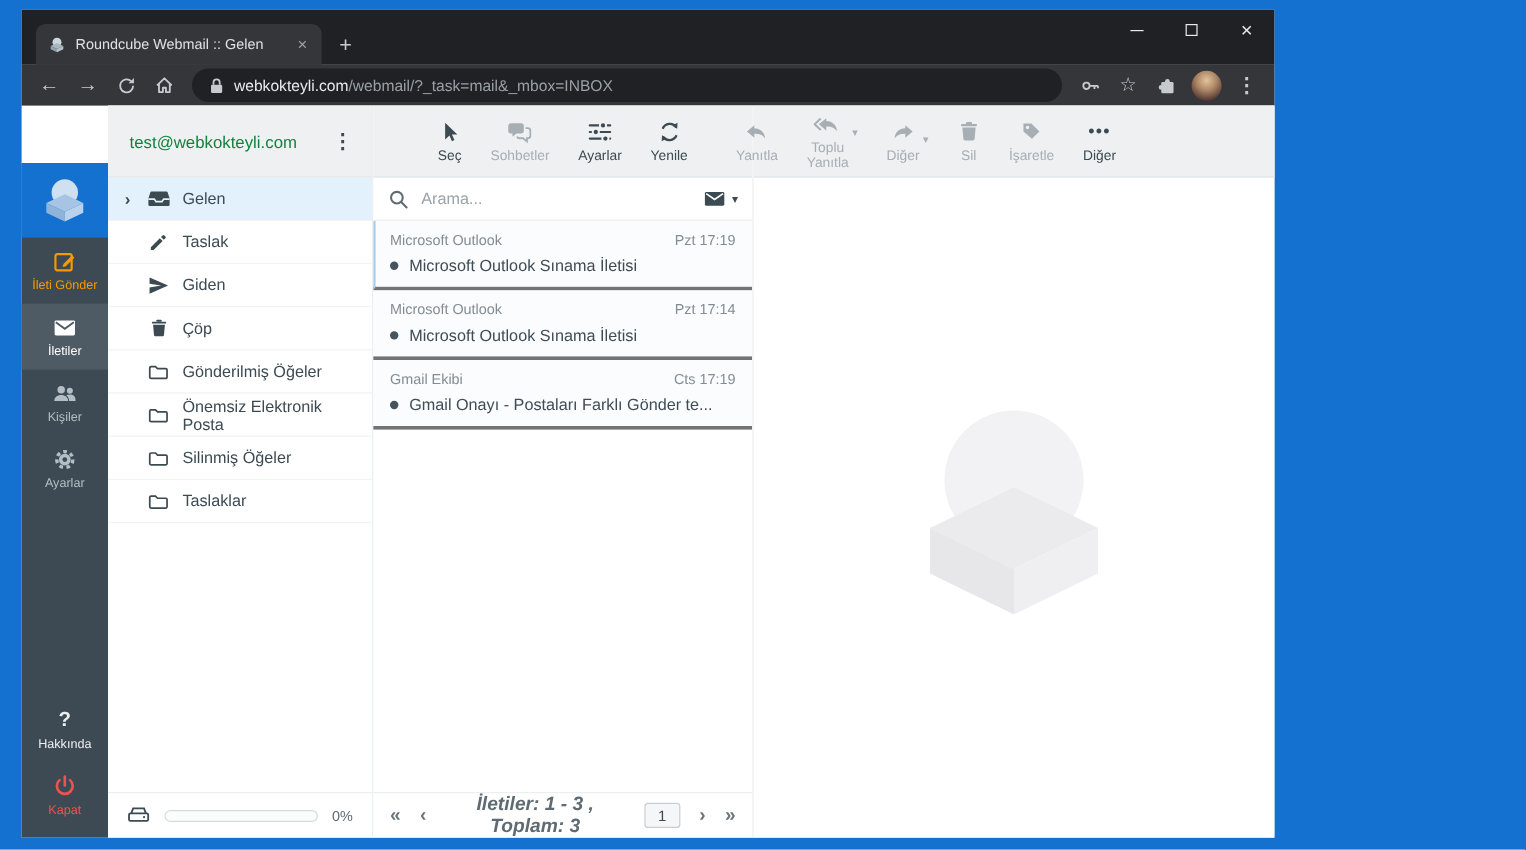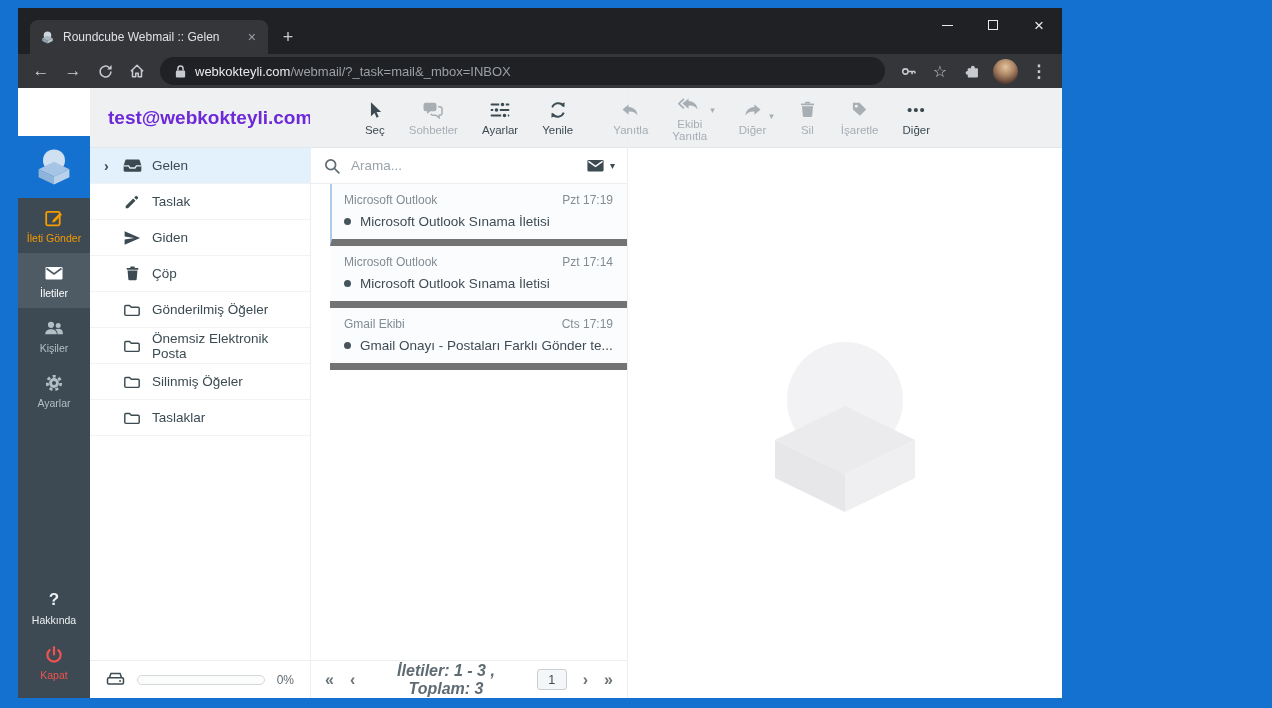--- a/index.html
+++ b/index.html
@@ -46,21 +46,21 @@
   .task-about { color:#eceff1; margin-top:auto; }
   .task-logout { color:var(--logout-accent, #ef5350); margin-bottom:8px; }
   .qmark { font-size:17px; font-weight:bold; }
 
   .main { flex:1; display:flex; min-width:0; }
   .strip { height:60px; background:#eef0f2; border-bottom:1px solid #e3e6e8; flex:none; display:flex; align-items:center; }
 
   
   .col-folders { width:220px; flex:none; display:flex; flex-direction:column; background:#fff; }
   .folders-head { padding:0 10px 0 18px; justify-content:space-between; }
-  .account-name { font-size:19px; font-weight:bold; color:#6d28d9; }
+  .account-name { font-size:14px; font-weight:normal; color:#15803d; }
   .kebab { font-size:17px; font-weight:bold; color:#3c4a52; padding:0 6px; }
   .folder-list { flex:1; overflow:hidden; }
   .folder-row { height:36px; display:flex; align-items:center; gap:10px; padding:0 10px 0 32px;
     border-bottom:1px solid #f1f3f4; color:#3c4a52; font-size:13.5px; cursor:default; }
   .folder-row .ficon { width:20px; display:flex; justify-content:center; color:#3c4a52; flex:none; }
   .folder-selected { background:var(--selected-folder-bg, #e2f1fb); padding-left:14px; }
   .folder-chevron { width:8px; font-size:14px; font-weight:bold; color:#3c4a52; }
   .quota { height:38px; border-top:1px solid #eceff1; display:flex; align-items:center; gap:12px; padding:0 16px; flex:none; }
   .quota-bar { flex:1; height:10px; border:1px solid #d5d9dc; border-radius:6px; background:#fbfcfc; }
   .quota-text { font-size:12px; color:#5f6b73; }
@@ -72,21 +72,21 @@
     font-family:inherit; font-size:11.5px; color:#3c4a52; cursor:default; }
   .tool-btn .ticon { height:20px; display:flex; align-items:center; }
   .disabled { color:#a7aeb4; }
   .search-row { height:36px; display:flex; align-items:center; gap:8px; padding:0 12px; border-bottom:1px solid #eceff1; flex:none; }
   .search-icon { color:#5f6b73; display:flex; }
   .search-input { flex:1; border:0; outline:0; background:transparent; font-size:13.5px; color:#6d28d9; font-family:inherit; }
   .search-input::placeholder { color:#9aa3a9; }
   .search-scope { display:flex; align-items:center; gap:5px; color:#3c4a52; background:none; border:0; padding:0; }
   .scope-caret { font-size:10px; color:#3c4a52; }
   .msg-rows { flex:1; overflow:hidden; }
-  .msg-row { padding:9px 14px 10px; border-bottom:7px solid #737373; background:#fbfcfd; cursor:default;margin-left:19px; }
+  .msg-row { padding:9px 14px 10px; border-bottom:3px solid #737373; background:#fbfcfd; cursor:default; }
   .msg-row.cursor { border-left:2px solid #a9cdea; padding-left:12px; }
   .msg-line1 { display:flex; justify-content:space-between; font-size:12px; color:#828c93; }
   .msg-line2 { display:flex; align-items:center; gap:9px; margin-top:7px; font-size:13.5px; color:#3f4c55; }
   .unread-dot { width:7px; height:7px; border-radius:50%; background:#46545e; flex:none; }
   .msg-subject { white-space:nowrap; overflow:hidden; text-overflow:ellipsis; }
   .pagination { height:38px; border-top:1px solid #eceff1; display:flex; align-items:center; gap:16px; padding:0 14px;
     color:#6a747b; flex:none; }
   .pg-btn { background:none; border:0; padding:0; color:#6a747b; font-size:16px; font-weight:bold; font-family:inherit; }
   .pg-status { flex:1; text-align:center; font-size:16px; font-weight:bold; color:#5f6b73;font-style:italic; }
   .pg-box { width:30px; height:21px; display:flex; align-items:center; justify-content:center; font-size:12.5px;
@@ -456,21 +456,21 @@
             </button>
           </div>
           <div class="btn-group">
             <button class="tool-btn disabled">
               <span class="ticon">
                 <svg width="23" height="20" viewBox="0 0 24 20">
                     <path d="M11 4.2L4.6 9.6 11 15v-3.4c4.6-.2 7.4 1.1 9.4 4.1-.5-5.5-3.9-8.6-9.4-8.9z" fill="currentColor"></path>
                     <polyline points="6.2,4.6 0.9,9.6 6.2,14.6" fill="none" stroke="currentColor" stroke-width="1.8"></polyline>
                   </svg>
               </span>
-              <span>Ekibi Yanıtla</span>
+              <span>Toplu Yanıtla</span>
             </button>
             <button class="dd-caret">▾</button>
           </div>
           <div class="btn-group">
             <button class="tool-btn disabled">
               <span class="ticon">
                 <svg width="21" height="20" viewBox="0 0 22 20" fill="currentColor">
                     <path d="M13 4.2l6.4 5.4L13 15v-3.4c-4.6-.2-7.4 1.1-9.4 4.1.5-5.5 3.9-8.6 9.4-8.9z"></path>
                   </svg>
               </span>

